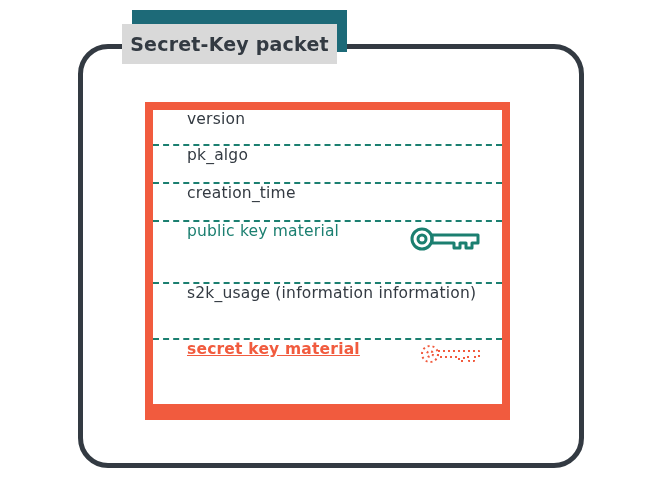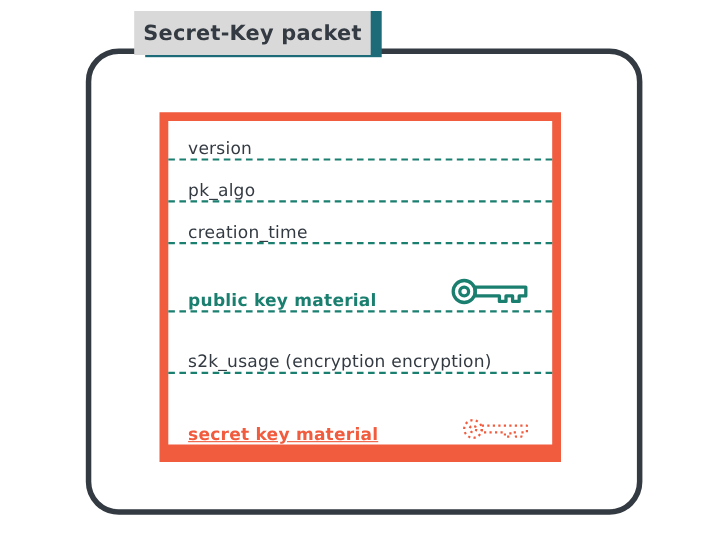--- a/index.html
+++ b/index.html
@@ -20,44 +20,44 @@
     background:#fff;border:5px solid var(--dark);border-radius:30px;z-index:1;
   }
 
   
   .title-group{position:absolute;left:122px;top:10px;z-index:3;}
   .title-shadow{
     position:absolute;left:10px;top:0px;width:215px;height:42px;
     background:var(--title-shadow);z-index:1;
   }
   .title-label{
-    position:relative;z-index:2;width:215px;height:40px;
+    position:relative;z-index:2;margin-top:14px;width:215px;height:40px;
     background:var(--title-bg);display:flex;align-items:center;justify-content:center;
     color:var(--dark);font-size:19px;font-weight:700;letter-spacing:.2px;
   }
 
   
   .packet-box{
     position:absolute;left:145px;top:102px;width:365px;height:318px;
     background:#fff;border:8px solid var(--accent-orange);
     border-bottom-width:16px;z-index:2;
     display:flex;flex-direction:column;
   }
   .row{
-    display:flex;align-items:flex-end;justify-content:space-between;
-    padding:0 18px 0 18px;flex:0 0 auto;
+    display:flex;align-items:flex-start;justify-content:space-between;
+    padding:0 18px 0 34px;flex:0 0 auto;
   }
   .row:not(:last-child){border-bottom:2px dashed var(--accent-teal);}
   .row-label{font-size:15.5px;color:var(--dark);letter-spacing:.2px;}
   .row.h36{height:36px}
   .row.h38{height:38px}
   .row.h56{height:56px}
   .row.h62{height:62px}
   .row.h64{height:64px}
-  .row.public .row-label{color:var(--accent-teal);font-weight:700;}
+  .row.public .row-label{color:var(--accent-teal);font-weight:400;}
   .row.secret .row-label{color:var(--accent-orange);font-weight:600;text-decoration:underline;}
   .key-icon{display:flex;align-items:center;}
 </style>
 </head>
 <body>
 
 <div class="stage">
 
   <div class="outer-frame"></div>
 
@@ -85,21 +85,21 @@
       <span class="key-icon">
         <svg width="76" height="34" viewBox="0 0 76 34" aria-hidden="true">
           <circle cx="14" cy="17" r="10" fill="none" stroke="#1b7f70" stroke-width="3"></circle>
           <circle cx="14" cy="17" r="4" fill="none" stroke="#1b7f70" stroke-width="3"></circle>
           <path d="M24 13 H70 V21 H64 V26 H58 V21 H52 V26 H46 V21 H24 Z" fill="none" stroke="#1b7f70" stroke-width="3" stroke-linejoin="round"></path>
         </svg>
       </span>
     </div>
 
     <div class="row plain h56">
-      <span class="row-label">s2k_usage (encryption encryption)</span>
+      <span class="row-label">s2k_usage (information information)</span>
     </div>
 
     <div class="row secret h64">
       <span class="row-label">secret key material</span>
       <span class="key-icon">
         <svg width="66" height="28" viewBox="0 0 66 28" aria-hidden="true">
           <circle cx="12" cy="14" r="8" fill="none" stroke="#f15b3e" stroke-width="2" stroke-dasharray="2 3"></circle>
           <circle cx="12" cy="14" r="3" fill="none" stroke="#f15b3e" stroke-width="2" stroke-dasharray="2 3"></circle>
           <path d="M20 11 H61 V17 H56 V21 H51 V17 H46 V21 H41 V17 H20 Z" fill="none" stroke="#f15b3e" stroke-width="2" stroke-linejoin="round" stroke-dasharray="2 3"></path>
         </svg>

